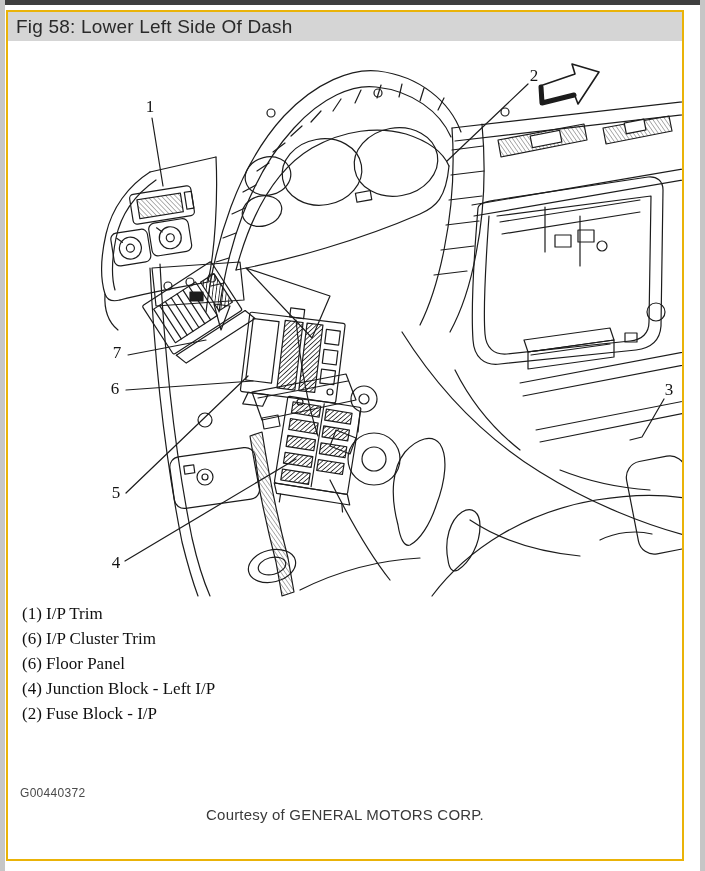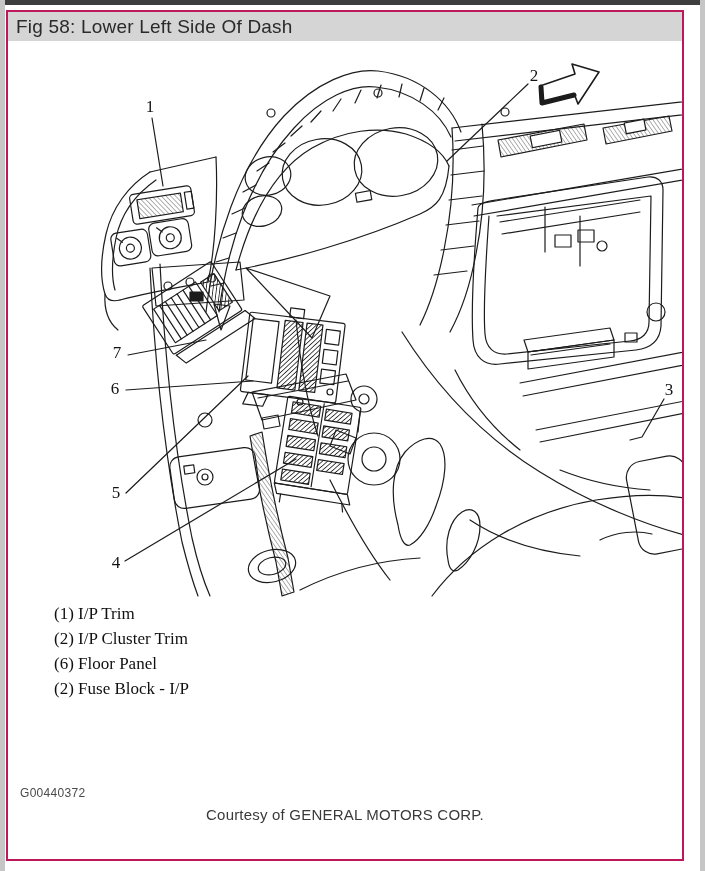--- a/index.html
+++ b/index.html
@@ -6,33 +6,33 @@
   body{
     width:705px;height:871px;position:relative;background:#ffffff;
     font-family:"Liberation Sans",sans-serif;overflow:hidden;
   }
   .top-strip{position:absolute;left:0;top:0;width:705px;height:5px;background:#3e3e3e;}
   .edge-strip{position:absolute;top:0;width:5px;height:871px;background:#c6c6c6;}
   .edge-strip.left{left:0;}
   .edge-strip.right{right:0;}
   .frame{
     position:absolute;left:6px;top:10px;width:674px;height:847px;
-    border:2px solid #be185d;background:#ffffff;box-sizing:content-box;
+    border:2px solid #eab308;background:#ffffff;box-sizing:content-box;
   }
   .titlebar{
     position:absolute;left:0;top:0;right:0;height:29px;background:#d5d5d5;
     display:flex;align-items:center;padding-left:8px;
   }
   .titlebar .title-text{font-size:19px;color:#2a2a2a;letter-spacing:0.2px;}
   svg.diagram{position:absolute;left:0;top:0;pointer-events:none;}
   .callout{font-family:"Liberation Serif","DejaVu Serif",serif;font-size:17px;fill:#141414;}
   .legend{
     position:absolute;left:22px;top:601px;width:600px;
     font-family:"Liberation Serif","DejaVu Serif",serif;
-    font-size:17px;color:#101010;margin-left:32px;
+    font-size:17px;color:#101010;
   }
   .legend .legend-line{height:25px;line-height:25px;white-space:nowrap;}
   .figure-id{
     position:absolute;left:20px;top:786px;font-size:12px;color:#4a4a4a;letter-spacing:0.3px;
   }
   .courtesy{
     position:absolute;left:6px;top:806px;width:678px;text-align:center;
     font-size:15px;color:#3a3a3a;letter-spacing:0.2px;
   }
 </style>
@@ -281,19 +281,20 @@
       <text class="callout" x="116" y="568" text-anchor="middle">4</text>
       <text class="callout" x="116" y="498" text-anchor="middle">5</text>
       <text class="callout" x="115" y="394" text-anchor="middle">6</text>
       <text class="callout" x="117" y="358" text-anchor="middle">7</text>
     </g>
   </g>
 </svg>
 
 <div class="legend">
   <div class="legend-line">(1) I/P Trim</div>
-  <div class="legend-line">(2) I/P Cluster Trim</div>
+  <div class="legend-line">(6) I/P Cluster Trim</div>
   <div class="legend-line">(6) Floor Panel</div>
+  <div class="legend-line">(4) Junction Block - Left I/P</div>
   <div class="legend-line">(2) Fuse Block - I/P</div>
 </div>
 
 <div class="figure-id">G00440372</div>
 <div class="courtesy">Courtesy of GENERAL MOTORS CORP.</div>
 
 </body></html>

